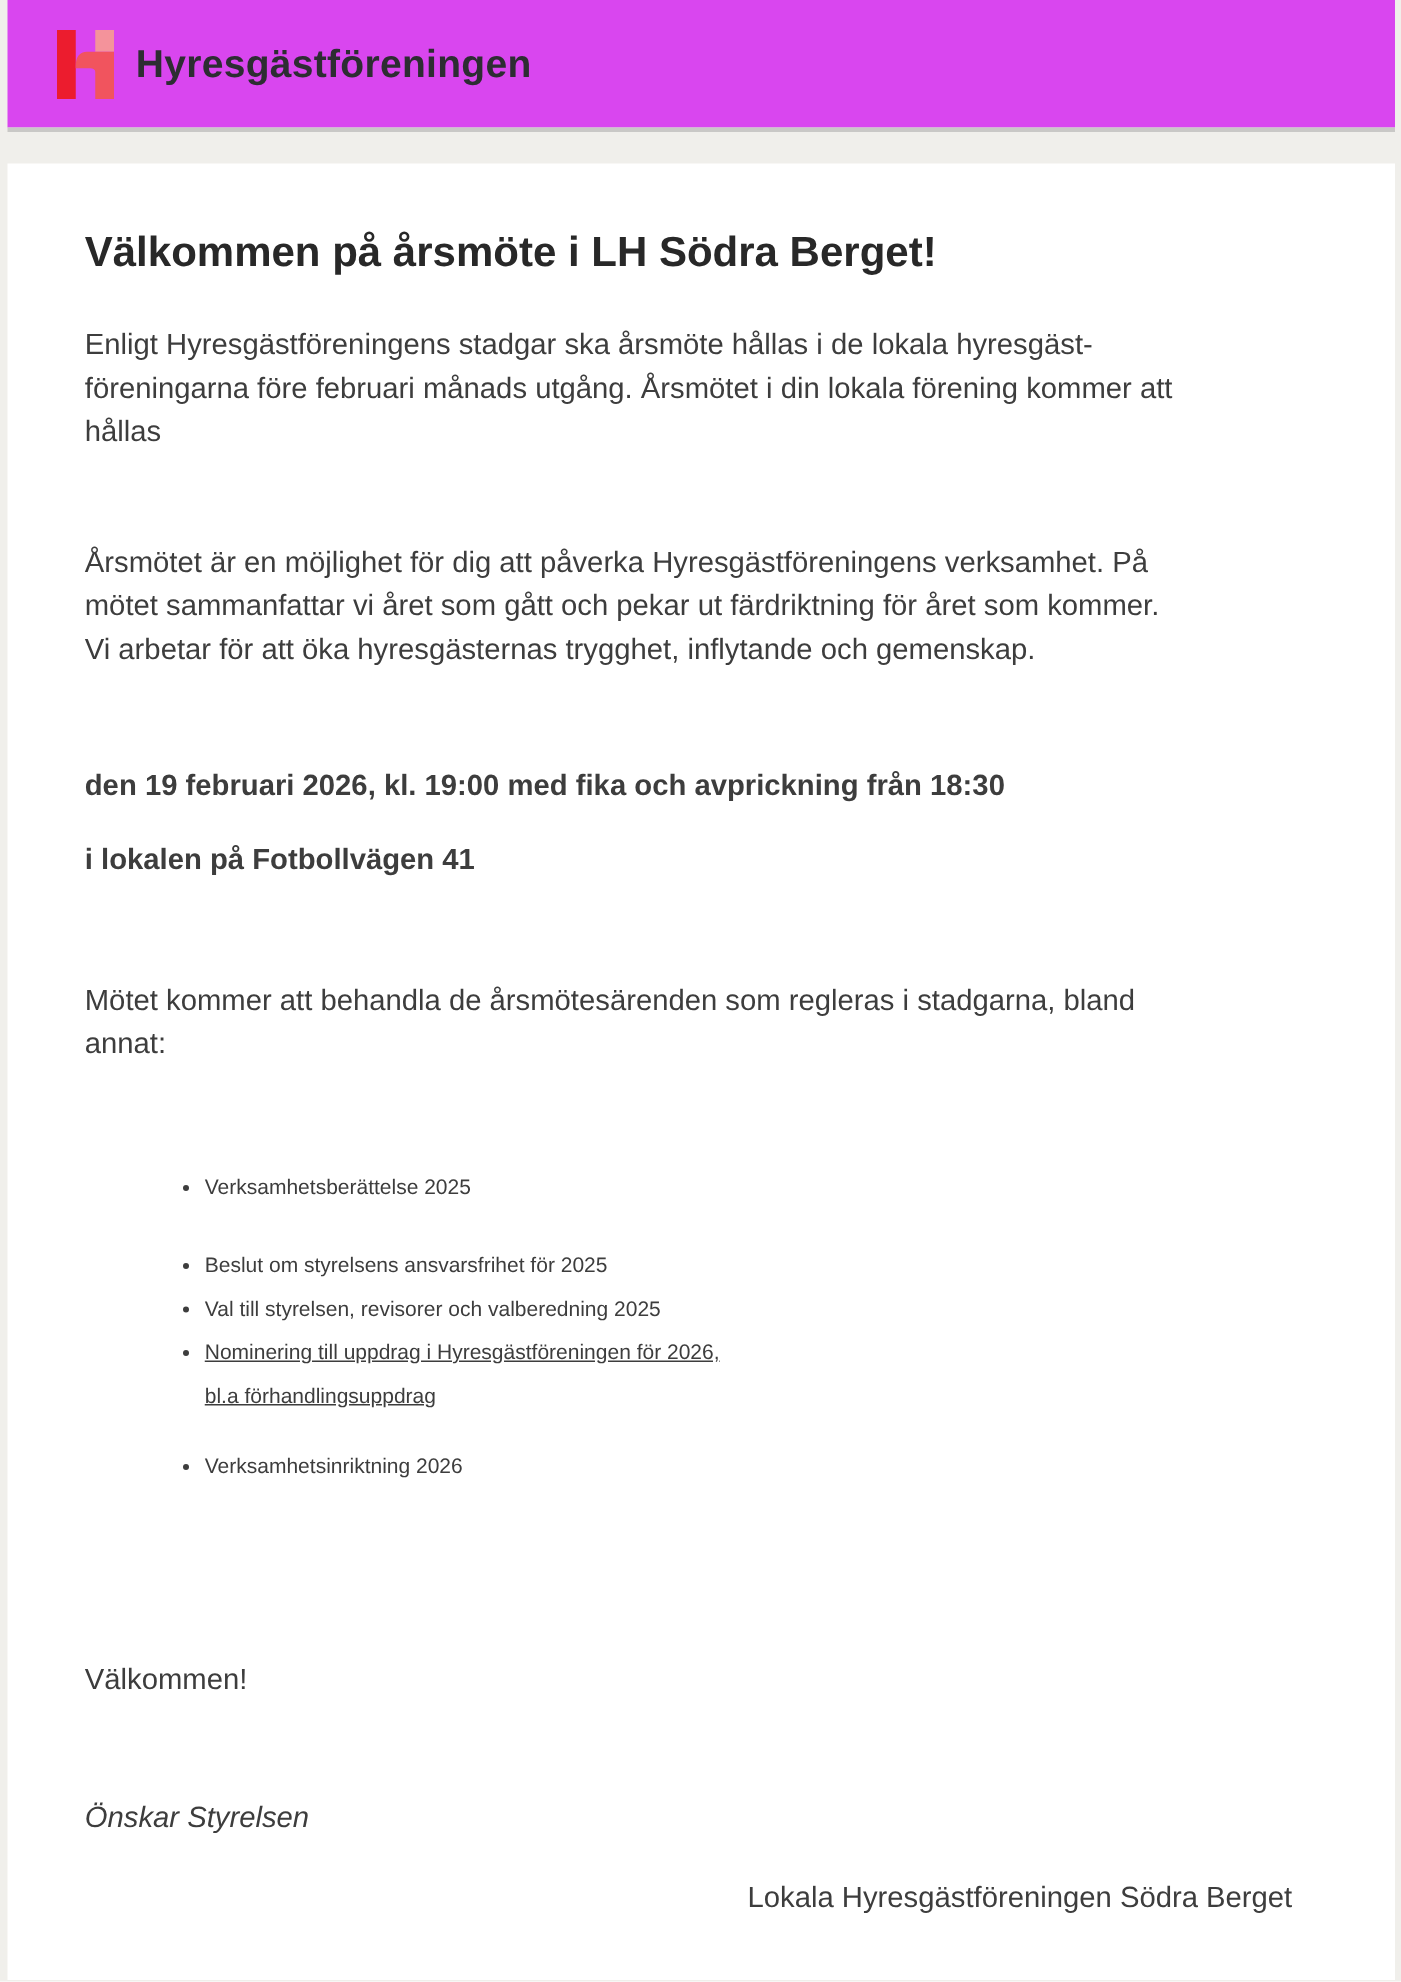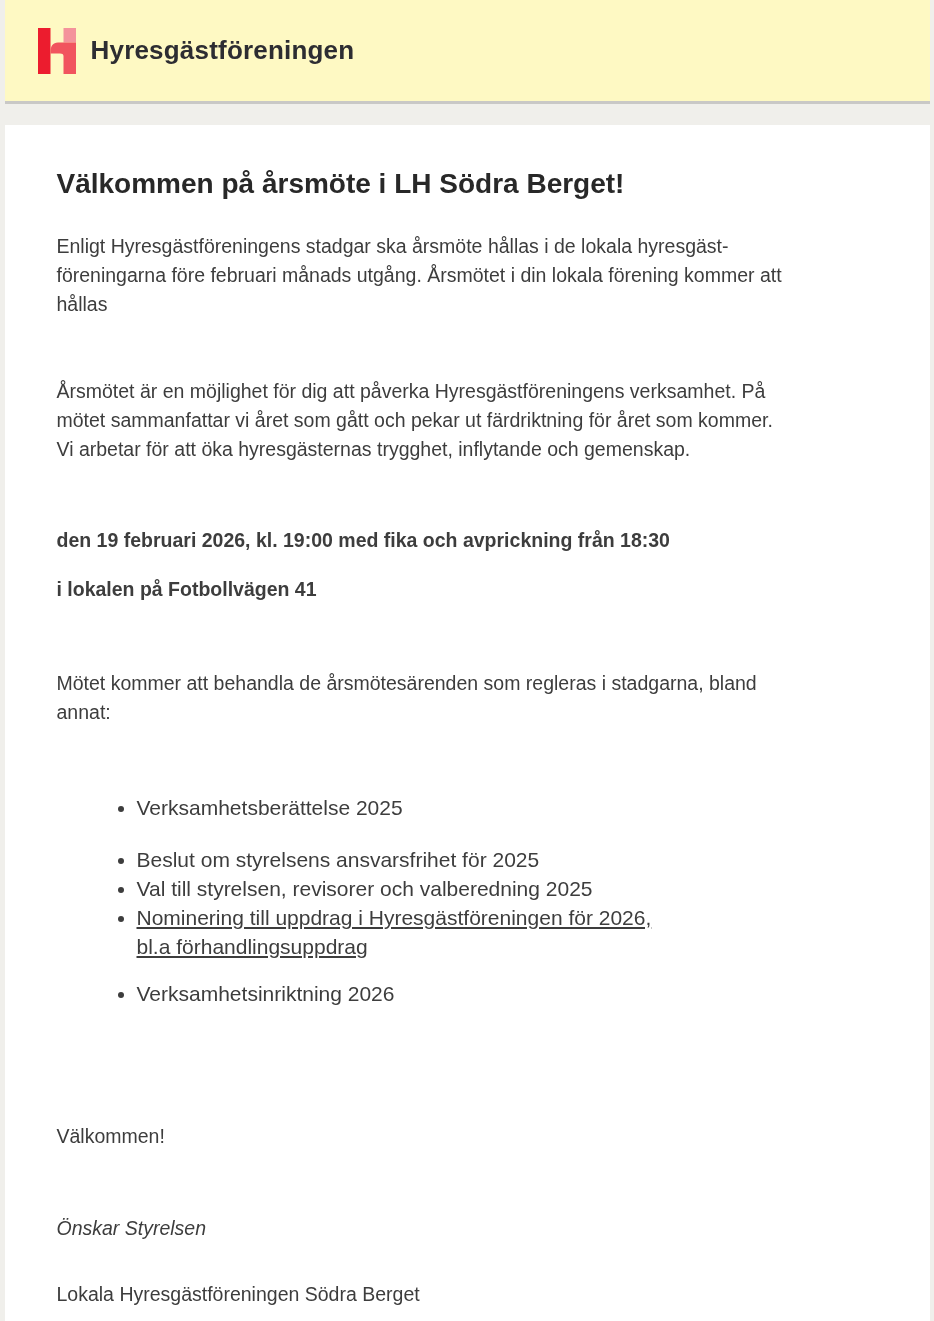--- a/index.html
+++ b/index.html
@@ -7,22 +7,22 @@
     padding: 0;
     background: #f0efeb;
     font-family: "Liberation Sans", "DejaVu Sans", sans-serif;
   }
   .page {
     width: 925px;
     margin: 0 auto;
   }
   
   .header-card {
-    background: #fef9c3;
-    height: 101px;
+    background: #d946ef;
+    height: 85px;
     display: flex;
     align-items: center;
     padding-left: 33px;
     box-sizing: border-box;
   }
   .logo {
     display: flex;
     align-items: center;
     text-decoration: none;
     cursor: pointer;
@@ -67,30 +67,30 @@
   .mb-intro   { margin-bottom: 62px; }
   .mb-stadgar { margin-bottom: 58px; }
   .mb-bold1   { margin-bottom: 20px; }
   .mb-bold2   { margin-bottom: 65px; }
   ul.agenda {
     margin: 66px 0 0 0;
     padding: 0 0 0 80px;
     list-style: disc;
   }
   ul.agenda li {
-    font-size: 21px;
+    font-size: 14px;
     line-height: 29px;
     color: #3d3d3d;
     white-space: pre-line;
   }
   ul.agenda li.gap-after-lg { margin-bottom: 23px; }
   ul.agenda li.gap-after-sm { margin-bottom: 18px; text-decoration: underline; }
   .welcome { margin-top: 114px; }
   .signoff { margin-top: 63px; font-style: italic; }
-  .org     { margin-top: 37px; }
+  .org     { margin-top: 24px; text-align: right; }
 </style>
 </head>
 <body>
 
 <div class="page">
 
   <div class="header-card">
     <div class="logo">
       <span>
         <svg width="38" height="46" viewBox="0 0 38 46" xmlns="http://www.w3.org/2000/svg" aria-hidden="true">

